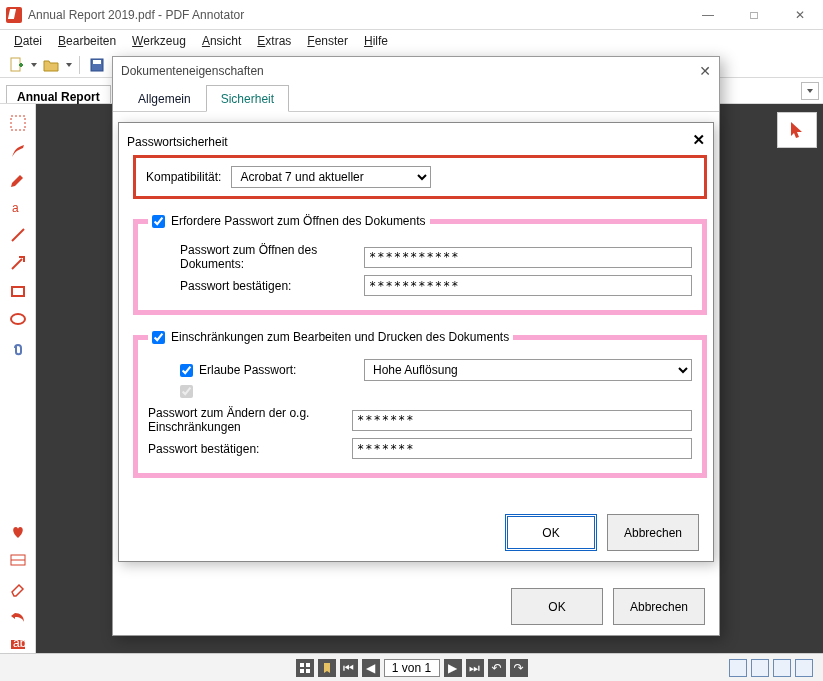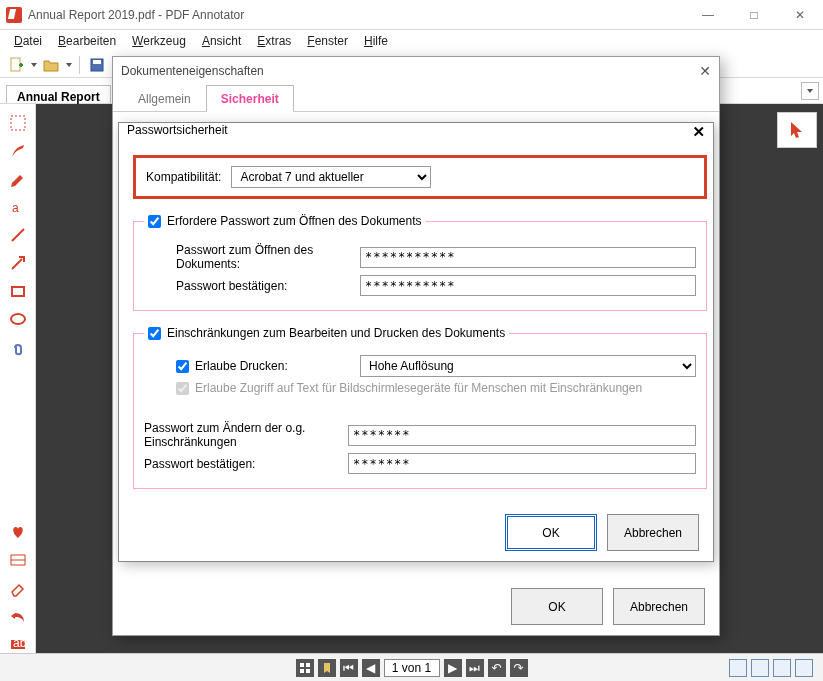--- a/index.html
+++ b/index.html
@@ -50,37 +50,37 @@
   .statusbar .sq { width:18px; height:18px; background:#555; display:flex; align-items:center; justify-content:center; color:#fff; }
   .statusbar input { width:56px; height:18px; border:1px solid #888; text-align:center; }
   .statusbar .viewbtns { position:absolute; right:10px; display:flex; gap:4px; }
   .statusbar .viewbtns div { width:18px; height:18px; border:1px solid #6a8bb5; background:#eaf1fb; }
 
   
   .dlg-props { position:absolute; left:112px; top:56px; width:608px; height:580px; background:#fff; border:1px solid #9a9a9a; box-shadow:4px 4px 14px rgba(0,0,0,.3); }
   .dlg-props .hdr { height:28px; display:flex; align-items:center; padding:0 8px; color:#444; }
   .dlg-props .hdr .x { margin-left:auto; font-size:14px; color:#555; }
   .dlg-props .tabs { display:flex; border-bottom:1px solid #ccc; padding-left:10px; }
-  .dlg-props .tabs div { padding:6px 14px 5px; border:1px solid transparent; border-bottom:none; color:#737373; }
-  .dlg-props .tabs .active { border-color:#bbb; border-bottom:1px solid #fff; margin-bottom:-1px; color:#ec4899; background:#fff; font-weight:700; }
+  .dlg-props .tabs div { padding:6px 14px 5px; border:1px solid transparent; border-bottom:none; color:#0f172a; }
+  .dlg-props .tabs .active { border-color:#bbb; border-bottom:1px solid #fff; margin-bottom:-1px; color:#0f766e; background:#fff; font-weight:400; }
   .dlg-props .footer { position:absolute; bottom:10px; right:14px; display:flex; gap:10px; }
   .btn { width:92px; height:37px; border:1px solid #8a8a8a; background:#efefef; display:flex; align-items:center; justify-content:center; }
 
   
   .dlg-pwd { position:absolute; left:118px; top:122px; width:596px; height:440px; background:#fff; border:1px solid #888; box-shadow:3px 3px 12px rgba(0,0,0,.25); }
-  .dlg-pwd .hdr { height:26px; display:flex; align-items:flex-start; padding:0 8px; font-size:12px; }
+  .dlg-pwd .hdr { height:26px; display:flex; align-items:flex-end; padding:0 8px; font-size:12px; }
   .dlg-pwd .hdr .x { margin-left:auto; font-size:15px; font-weight:600; }
 
   .dlg-body { padding: 6px 6px 0 14px; }
 
   .hl-row { border:3px solid #d6402a; padding:8px 10px; display:flex; align-items:center; gap:10px; margin-bottom:12px; }
   .hl-row select { flex:0 0 200px; height:22px; border:1px solid #9a9a9a; background:#fff; }
   .hl-row .enc { margin-left:8px; }
 
-  fieldset { border:1px solid #f9a8d4; margin:0 0 12px 0; padding:8px 10px 10px 10px; }
+  fieldset { border:5px solid #f9a8d4; margin:0 0 12px 0; padding:8px 10px 10px 10px; }
   fieldset > legend { padding:0 4px; }
   legend label { display:flex; align-items:center; gap:4px; }
   .row { display:flex; align-items:center; margin:4px 0; gap:8px; }
   .row .lab { width:176px; }
   .row input[type=text], .row input[type=password] { flex:1; height:21px; border:1px solid #9a9a9a; padding:0 4px; font-family: monospace; letter-spacing:1px; }
   .row select { flex:1; height:22px; border:1px solid #9a9a9a; background:#fff; }
   .chk { display:flex; align-items:center; gap:6px; margin:3px 0; }
   .chk.disabled { color:#9a9a9a; }
   .chk.disabled input { accent-color:#bbb; }
   .indent { margin-left:32px; }
@@ -314,30 +314,29 @@
       <legend>
           <label class="chk">
             <input type="checkbox" checked="" style="">
             <span>Einschränkungen zum Bearbeiten und Drucken des Dokuments</span>
           </label>
         </legend>
 
       <div class="row indent">
         <label class="chk" style="width:176px">
             <input type="checkbox" checked="" style="">
-            <span>Erlaube Drucken:</span>
+            <span>Erlaube Passwort:</span>
           </label>
         <select><option>Hohe Auflösung</option></select>
       </div>
       <div class="chk indent disabled">
           <input type="checkbox" checked="" disabled="" style="">
-          <span>Erlaube Zugriff auf Text für Bildschirmlesegeräte für Menschen mit Einschränkungen</span>
         </div>
 
-      <div class="row" style="margin-top:26px">
+      <div class="row" style="margin-top:8px">
         <div class="lab" style="width:196px">Passwort zum Ändern der o.g. Einschränkungen</div>
         <input type="text" value="*******" style="">
       </div>
       <div class="row">
         <div class="lab" style="width:196px">Passwort bestätigen:</div>
         <input type="text" value="*******" style="">
       </div>
     </fieldset>
   </div>
 

